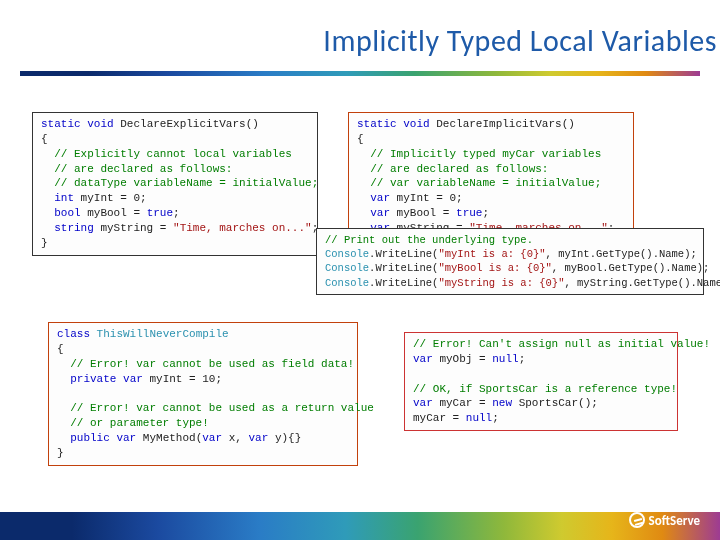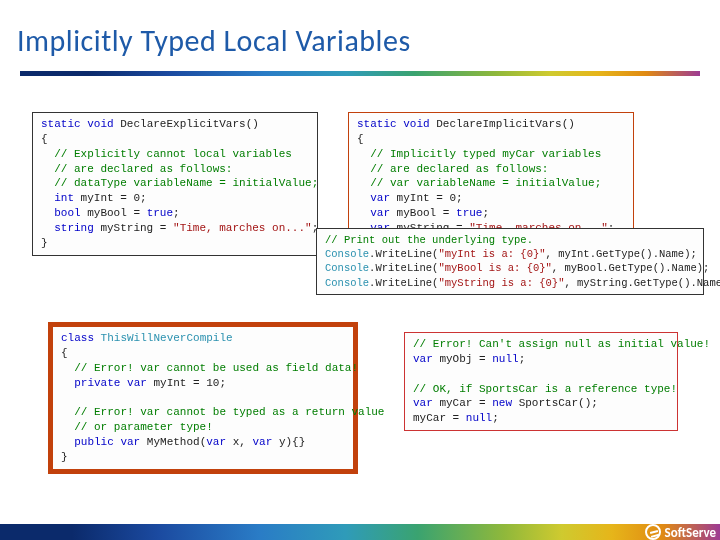--- a/index.html
+++ b/index.html
@@ -1,39 +1,39 @@
 <!DOCTYPE html>
 <html><head>
 <meta charset="utf-8">
 <style>
 * { margin:0; padding:0; box-sizing:border-box; }
 body { width:720px; height:540px; background:#fff; font-family:"Segoe UI",Calibri,Arial,sans-serif; position:relative; overflow:hidden; }
 
-.title { text-align:left; padding:22px 17px 12px; }
+.title { text-align:right; padding:22px 3px 12px; }
 .title span { font-size:30px; font-weight:300; color:#1e5aa8; letter-spacing:.5px; }
 
 .sep { height:5px; margin:0 20px 14px; background:linear-gradient(90deg,
   #0b2a6b 0%, #0b2a6b 10%, #1b4aa0 22%, #2a7cc6 36%, #2f9bb9 48%, #3aa370 58%,
   #8fb83b 70%, #cfca2f 78%, #e6b51a 85%, #e08a12 92%, #9d3b93 100%); }
 
 .code { background:#fdfdfd; font-family:Consolas,"Courier New",monospace; font-size:11px; line-height:1.35; color:#222; white-space:pre; padding:4px 8px; position:absolute; }
 .kw { color:#0000c8; }
 .cm { color:#007d00; }
 .str { color:#a31515; }
 .ty { color:#2b91af;margin-top:22px; }
 
 #box1 { top:112px; left:32px;  width:286px; border:1px solid #333; }
 #box2 { top:112px; left:348px; width:286px; border:1px solid #c2410c; }
 #box3 { top:228px; left:316px; width:388px; border:1px solid #333; font-size:10.5px; }
-#box4 { top:322px; left:48px;  width:310px; border:5px solid #c2410c; }
+#box4 { top:322px; left:48px;  width:310px; border:1px solid #c2410c; }
 #box5 { top:332px; left:404px; width:274px; border:1px solid #cc3333; }
 
-.footer { position:absolute; left:0; right:0; bottom:0; height:16px; background:linear-gradient(90deg,
+.footer { position:absolute; left:0; right:0; bottom:0; height:28px; background:linear-gradient(90deg,
   #0b2a6b 0%, #0b2a6b 10%, #1b4aa0 22%, #2a7cc6 36%, #2f9bb9 48%, #3aa370 58%,
-  #8fb83b 70%, #cfca2f 78%, #e6b51a 85%, #e08a12 92%, #9d3b93 100%); display:flex; align-items:flex-end; justify-content:flex-end; padding-right:4px; }
+  #8fb83b 70%, #cfca2f 78%, #e6b51a 85%, #e08a12 92%, #9d3b93 100%); display:flex; align-items:flex-start; justify-content:flex-end; padding-right:20px; }
 .logo { display:flex; align-items:center; gap:4px; }
 .logo-mark { width:16px; height:16px; border:2px solid #fff; border-radius:50%; position:relative; }
 .logo-mark::after { content:""; position:absolute; width:8px; height:2px; background:#fff; top:5px; left:3px; transform:rotate(-15deg); box-shadow:0 4px 0 #fff; }
 .logo-txt { color:#fff; font-size:13px; font-weight:600; }
 </style>
 </head>
 <body>
 
 <div class="title"><span>Implicitly Typed Local Variables</span></div>
 <div class="sep"></div>
@@ -61,21 +61,21 @@
 <div id="box3" class="code"><span class="cm">// Print out the underlying type.</span>
 <span class="ty">Console</span><span>.WriteLine(</span><span class="str">"myInt is a: {0}"</span><span>, myInt.GetType().Name);</span>
 <span class="ty">Console</span><span>.WriteLine(</span><span class="str">"myBool is a: {0}"</span><span>, myBool.GetType().Name);</span>
 <span class="ty">Console</span><span>.WriteLine(</span><span class="str">"myString is a: {0}"</span><span>, myString.GetType().Name);</span></div>
 
 <div id="box4" class="code"><span class="kw">class</span><span class="ty"> ThisWillNeverCompile</span>
 {
   <span class="cm">// Error! var cannot be used as field data!</span>
   <span class="kw">private</span> <span class="kw">var</span><span> myInt = 10;</span>
 
-  <span class="cm">// Error! var cannot be typed as a return value</span>
+  <span class="cm">// Error! var cannot be used as a return value</span>
   <span class="cm">// or parameter type!</span>
   <span class="kw">public</span> <span class="kw">var</span><span> MyMethod(</span><span class="kw">var</span><span> x, </span><span class="kw">var</span><span> y){}</span>
 }</div>
 
 <div id="box5" class="code"><span class="cm">// Error! Can't assign null as initial value!</span>
 <span class="kw">var</span><span> myObj = </span><span class="kw">null</span><span>;</span>
 
 <span class="cm">// OK, if SportsCar is a reference type!</span>
 <span class="kw">var</span><span> myCar = </span><span class="kw">new</span><span> SportsCar();</span>
 <span>myCar = </span><span class="kw">null</span><span>;</span></div>

